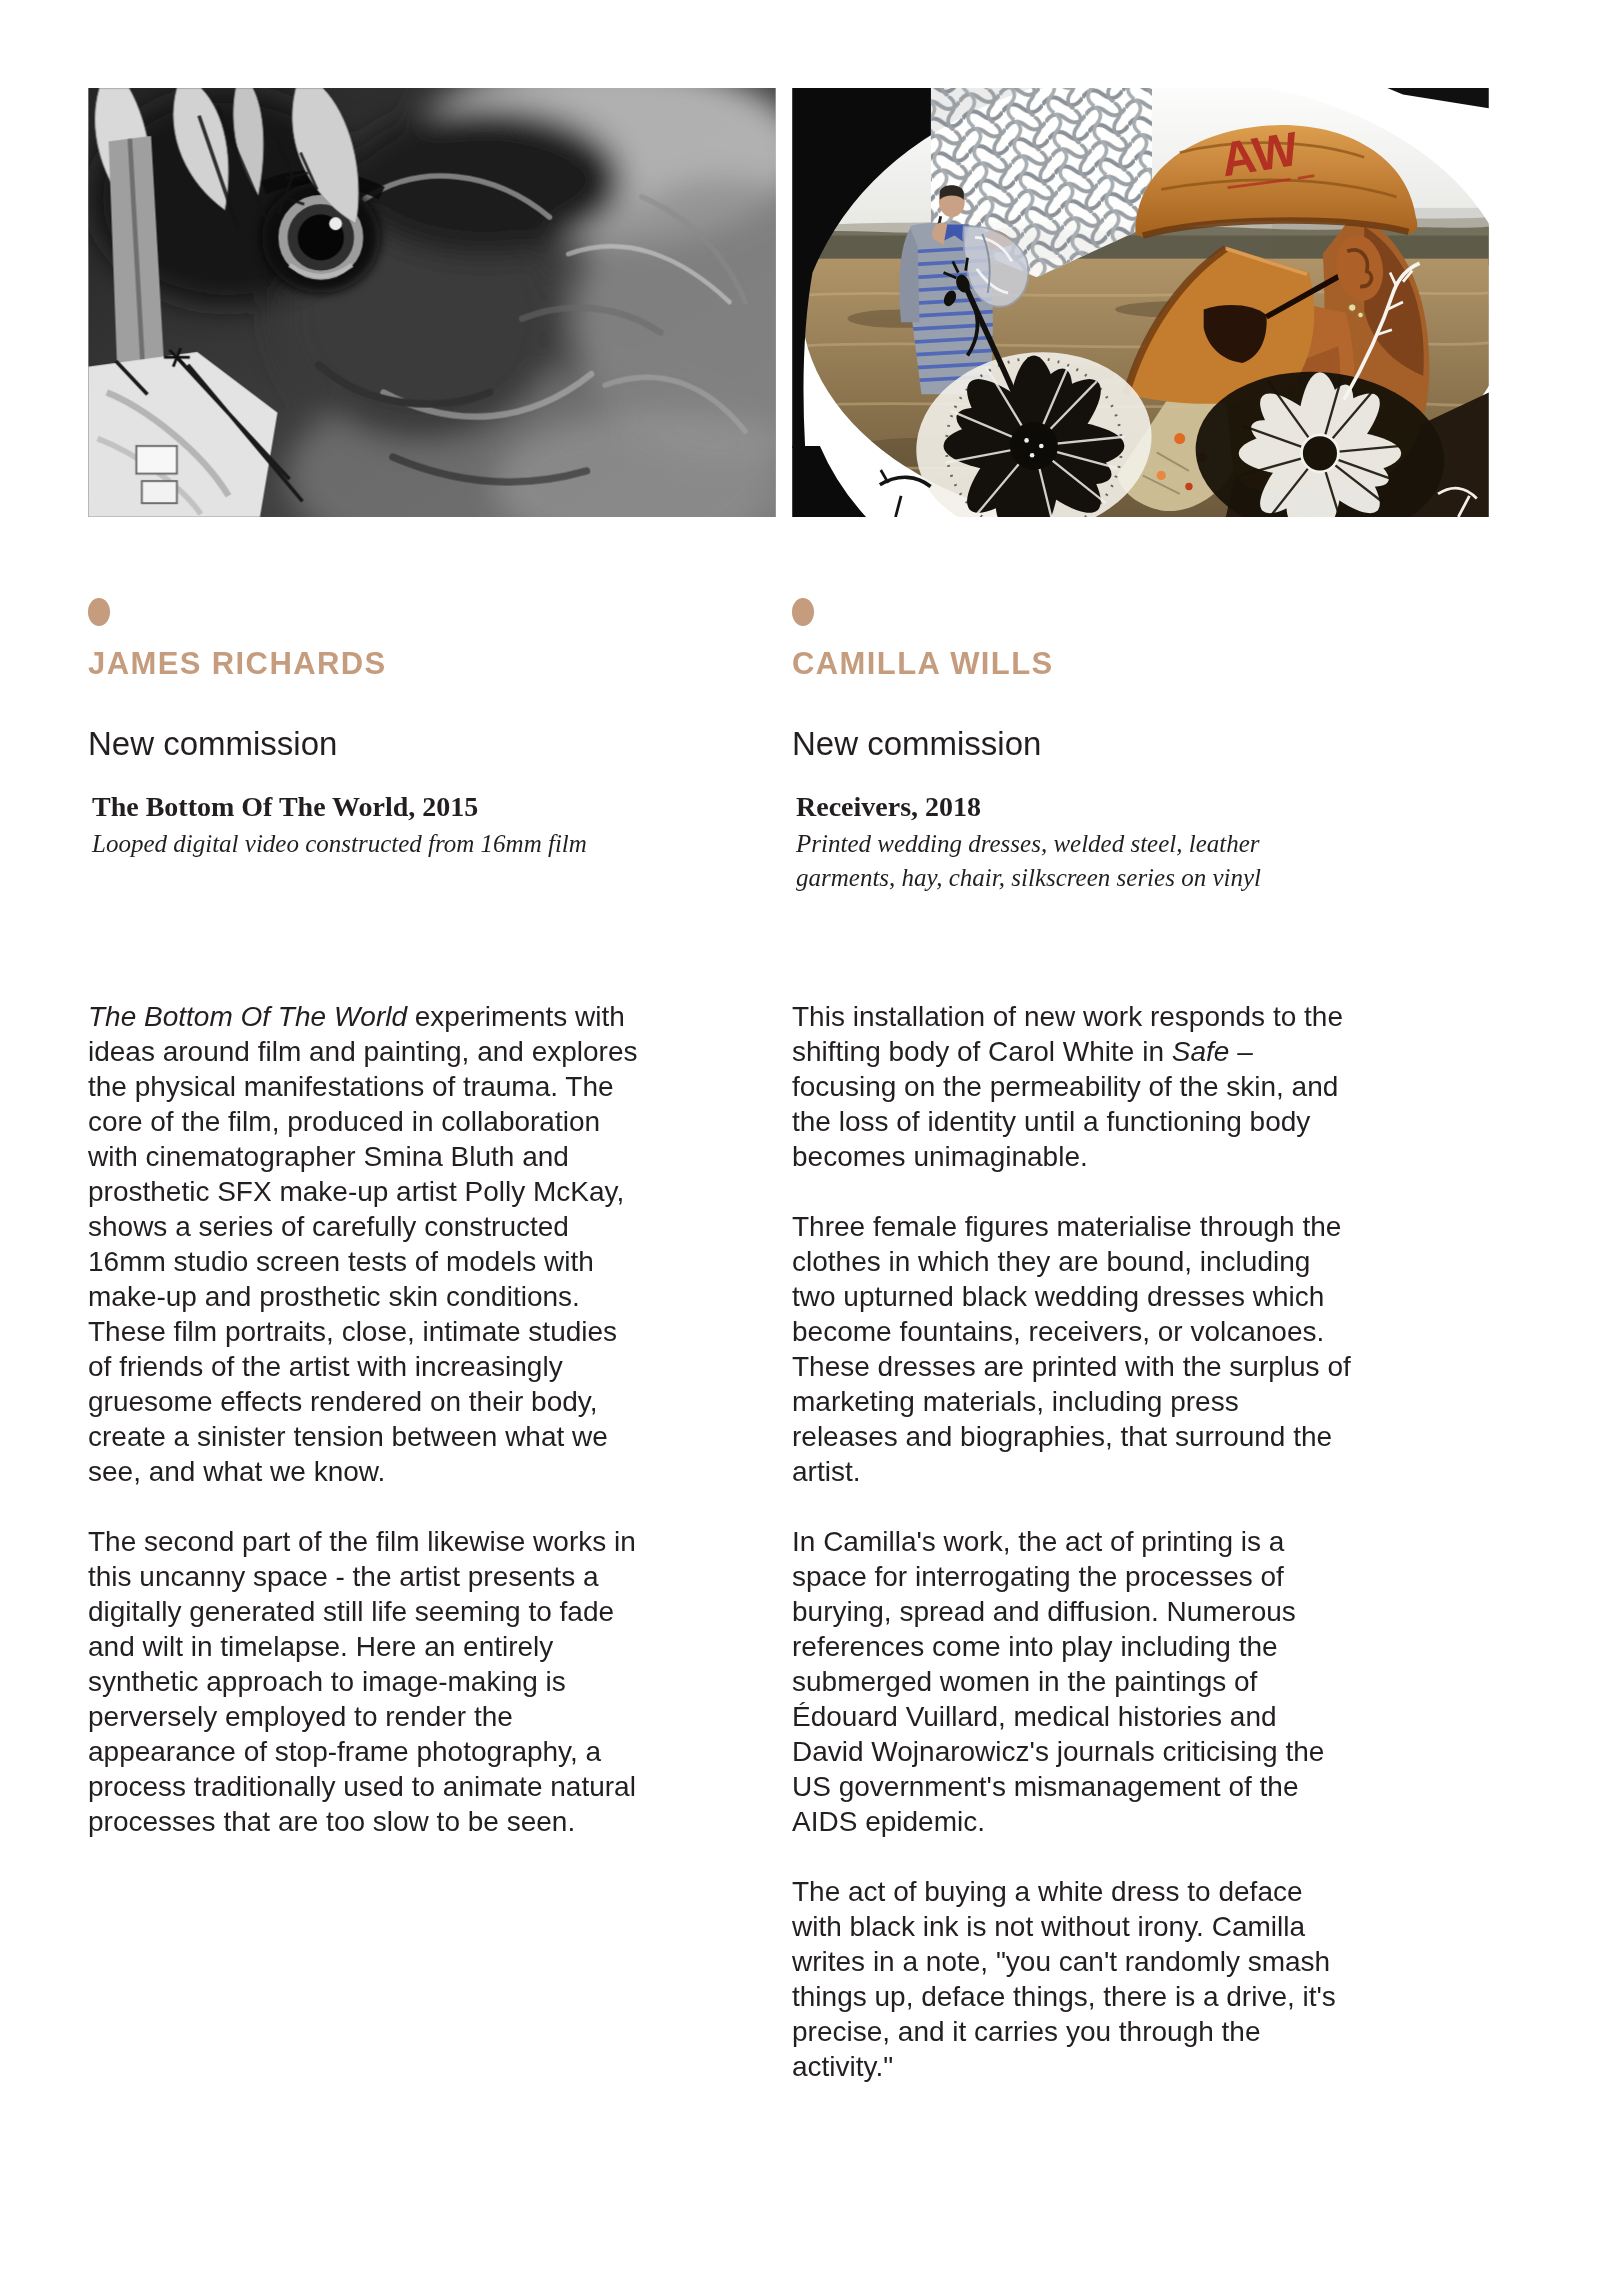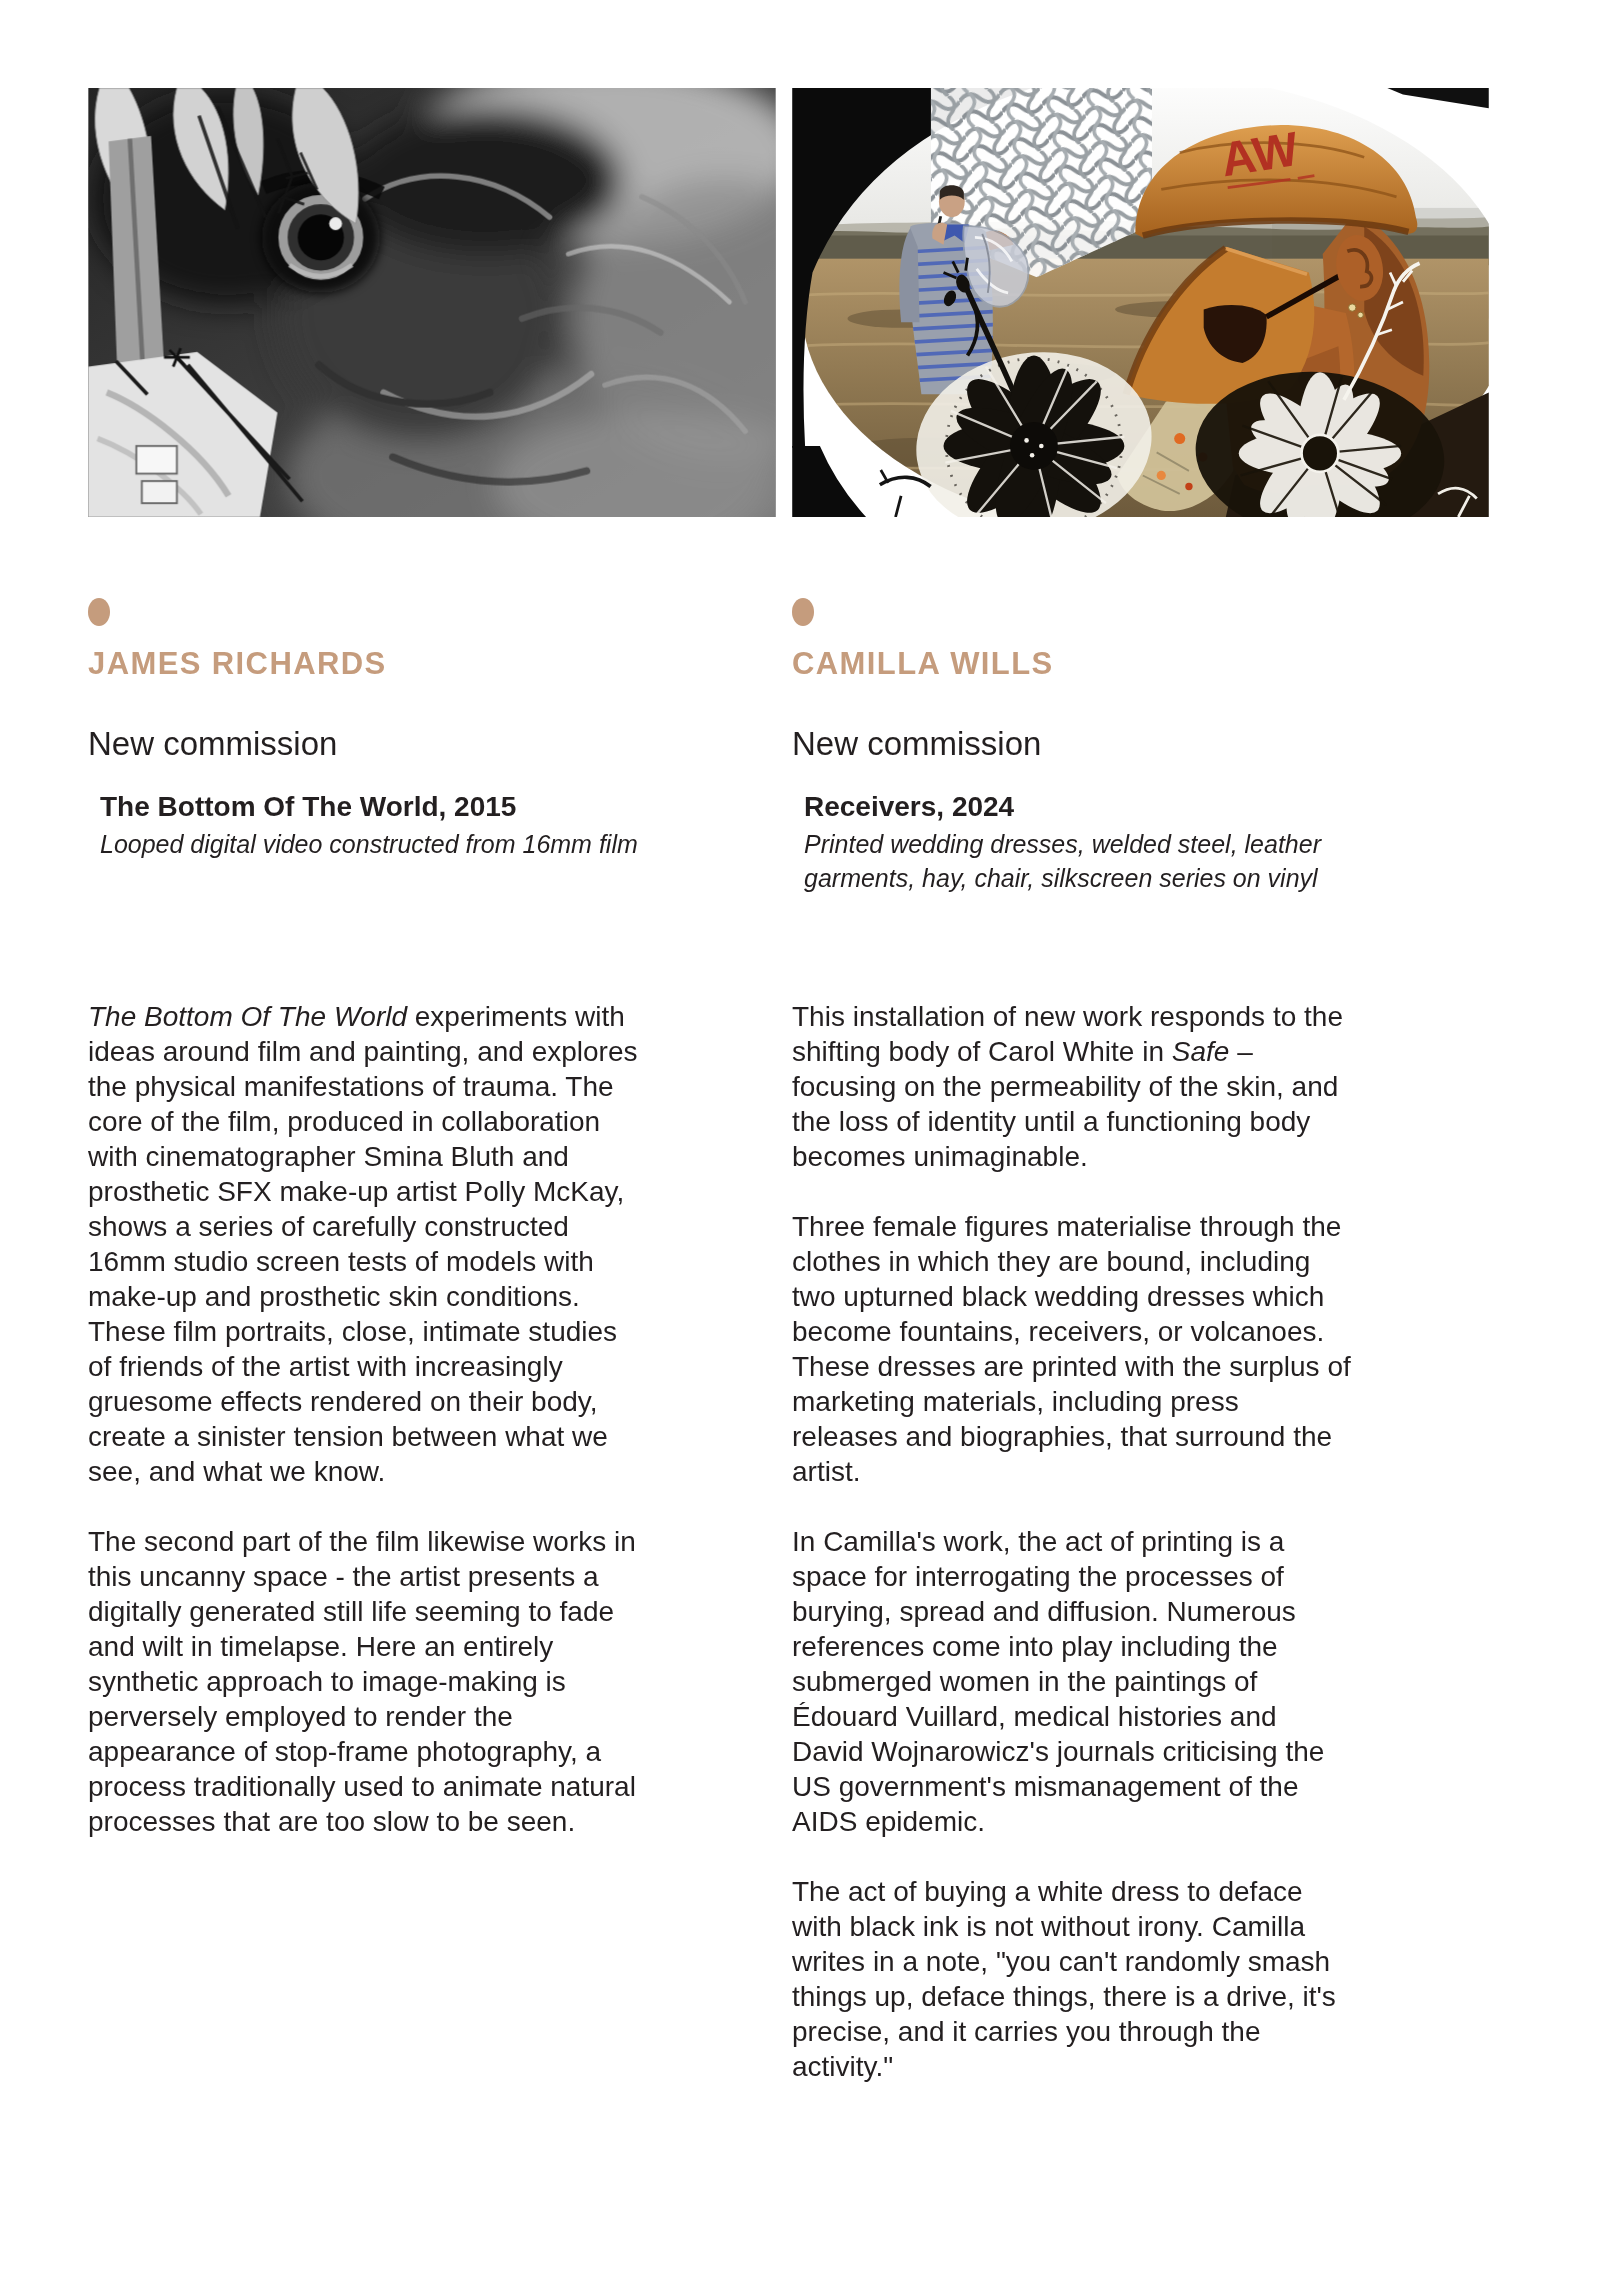--- a/index.html
+++ b/index.html
@@ -21,21 +21,21 @@
   }
   .artist-name{
     position:absolute;top:647px;left:0;margin:0;
     font-size:31px;font-weight:bold;letter-spacing:1.4px;
     color:var(--accent,#c59c7d);line-height:1.1;white-space:nowrap;
   }
   .commission{
     position:absolute;top:724px;left:0;margin:0;
     font-size:33px;line-height:1.2;
   }
-  .title-block{position:absolute;top:790px;left:12px;width:572px;}
+  .title-block{position:absolute;top:790px;left:4px;width:572px;font-family:Liberation Serif, serif;}
   .work-title{margin:0 0 3.7px 0;font-size:28px;font-weight:bold;line-height:1.2;}
   .work-medium{margin:0;font-size:25px;font-style:italic;line-height:34px;max-width:563px;}
   .body-text{
     position:absolute;top:999px;left:0;width:559px;
     font-size:28px;line-height:35px;
   }
   .body-text p{margin:0 0 35px 0;}
   .body-text i{font-style:italic;}
 </style>
 </head>
@@ -313,21 +313,21 @@
 
       <path d="M645,0 L755,0 L755,22 L662,7 Z" fill="#101010"></path>
     </svg>
   </div>
 
   <span class="dot"></span>
   <h1 class="artist-name">CAMILLA WILLS</h1>
   <p class="commission">New commission</p>
 
   <div class="title-block">
-    <h2 class="work-title">Receivers, 2024</h2>
+    <h2 class="work-title">Receivers, 2018</h2>
     <p class="work-medium">Printed wedding dresses, welded steel, leather garments, hay, chair, silkscreen series on vinyl</p>
   </div>
 
   <div class="body-text">
       <p><span>This installation of new work responds to the shifting body of Carol White in </span><i>Safe</i><span> – focusing on the permeability of the skin, and the loss of identity until a functioning body becomes unimaginable.</span></p>
       <p><span>Three female figures materialise through the clothes in which they are bound, including two upturned black wedding dresses which become fountains, receivers, or volcanoes. These dresses are printed with the surplus of marketing materials, including press releases and biographies, that surround the artist.</span></p>
       <p><span>In Camilla's work, the act of printing is a space for interrogating the processes of burying, spread and diffusion. Numerous references come into play including the submerged women in the paintings of Édouard Vuillard, medical histories and David Wojnarowicz's journals criticising the US government's mismanagement of the AIDS epidemic.</span></p>
       <p><span>The act of buying a white dress to deface with black ink is not without irony. Camilla writes in a note, "you can't randomly smash things up, deface things, there is a drive, it's precise, and it carries you through the activity."</span></p>
     </div>
 </section>

